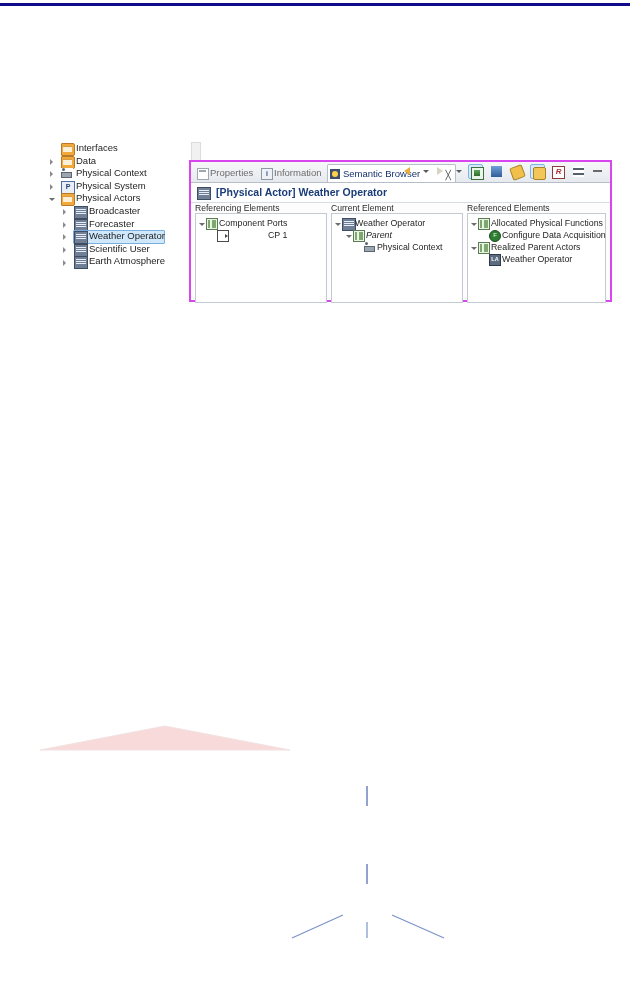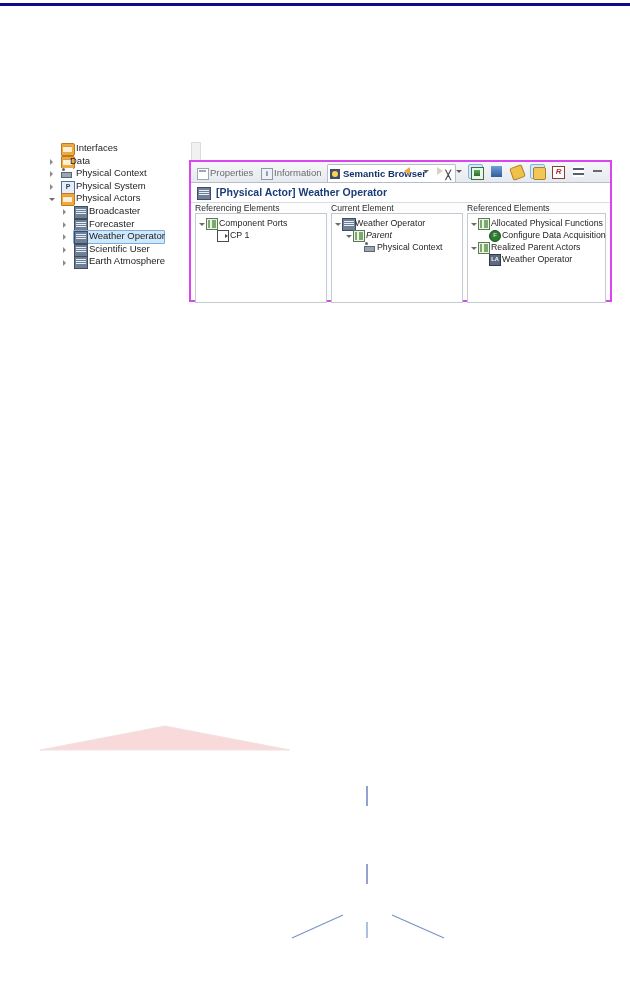--- a/index.html
+++ b/index.html
@@ -43,21 +43,21 @@
   .vscroll{position:absolute;left:157px;top:0;width:10px;height:150px;background:#f1f1f1;border:1px solid #dcdcdc;box-sizing:border-box;}
   .vscroll i{position:absolute;left:1px;top:96px;width:6px;height:22px;background:#cdcdcd;border-radius:1px;display:block;}
 
   
   .sb{position:absolute;left:155px;top:5px;width:423px;height:142px;
       background:#fdfdfd;border:2px solid #d946ef;box-sizing:border-box;margin-top:13px;}
   .sb-tabs{position:relative;height:20px;background:linear-gradient(#f6f7f9,#e6eaef);
       border-bottom:1px solid #b6bfc9;}
   .tab{position:absolute;top:2px;height:17px;line-height:17px;font-size:9.5px;color:#6b6b6b;padding-left:15px;}
   .tab.act{background:#ffffff;border:1px solid #b6bfc9;border-bottom:none;color:#15326b;
-      font-weight:bold;border-radius:2px 2px 0 0;}
+      font-weight:normal;border-radius:2px 2px 0 0;}
   .tabico{position:absolute;left:2px;top:4px;width:10px;height:10px;}
   .tabico.prop{border:1.2px solid #9fa7b0;background:#fff;}
   .tabico.prop::after{content:"";position:absolute;left:1px;top:1px;width:7px;height:1.5px;background:#9fa7b0;}
   .tabico.info{background:#eef2f7;border:1px solid #8d99a6;color:#2d4f86;font-size:7px;
       line-height:9px;text-align:center;font-weight:bold;}
   .tabico.sem{background:#3f4f6b;}
   .tabico.sem::after{content:"";position:absolute;left:2px;top:2px;width:6px;height:6px;
       background:#ffd24d;border-radius:50%;}
   .tclose{position:absolute;font-size:9px;color:#4a4a4a;top:2px;}
 
@@ -119,21 +119,21 @@
 <div class="shot">
 
   <div class="tree" id="tree">
       <div class="trow">
         <span class="ico ico-folder" style="left: 27px;"></span>
         <span class="tlbl" style="left: 42px;">Interfaces</span>
       </div>
       <div class="trow">
         <span class="arrow" style="left: 13px;"></span>
         <span class="ico ico-folder" style="left: 27px;"></span>
-        <span class="tlbl" style="left: 36px;">Data</span>
+        <span class="tlbl" style="left: 42px;">Data</span>
       </div>
       <div class="trow">
         <span class="arrow" style="left: 13px;"></span>
         <span class="ico ico-pc" style="left: 27px;"></span>
         <span class="tlbl" style="left: 42px;">Physical Context</span>
       </div>
       <div class="trow">
         <span class="arrow" style="left: 13px;"></span>
         <span class="ico ico-ps" style="left: 27px;">P</span>
         <span class="tlbl" style="left: 42px;">Physical System</span>
@@ -214,21 +214,21 @@
     <div class="cols" id="cols">
         <div class="colhead" style="left: 4px;">Referencing Elements</div>
         <div class="colbox" style="left: 4px; width: 132px;">
           <div class="node" style="left: 2px; top: 4px;">
             <span class="narrow" style="left: 0px;"></span>
             <span class="nico ni-grid" style="left: 8px; top: 0px;"></span>
             <span style="position: absolute; left: 21px; text-align: right;">Component Ports</span>
           </div>
           <div class="node" style="left: 2px; top: 16px;">
             <span class="nico ni-port" style="left: 19px; top: 0px;"></span>
-            <span style="position: absolute; left: 32px;">CP 1</span>
+            <span style="position: absolute; left: 32px; padding-left: 38px;">CP 1</span>
           </div>
         </div>
         <div class="colhead" style="left: 140px;">Current Element</div>
         <div class="colbox" style="left: 140px; width: 132px;">
           <div class="node" style="left: 2px; top: 4px;">
             <span class="narrow" style="left: 0px;"></span>
             <span class="ico ico-pa" style="left: 8px; top: 0px;"></span>
             <span style="position: absolute; left: 21px;">Weather Operator</span>
           </div>
           <div class="node" style="left: 2px; top: 16px;">

